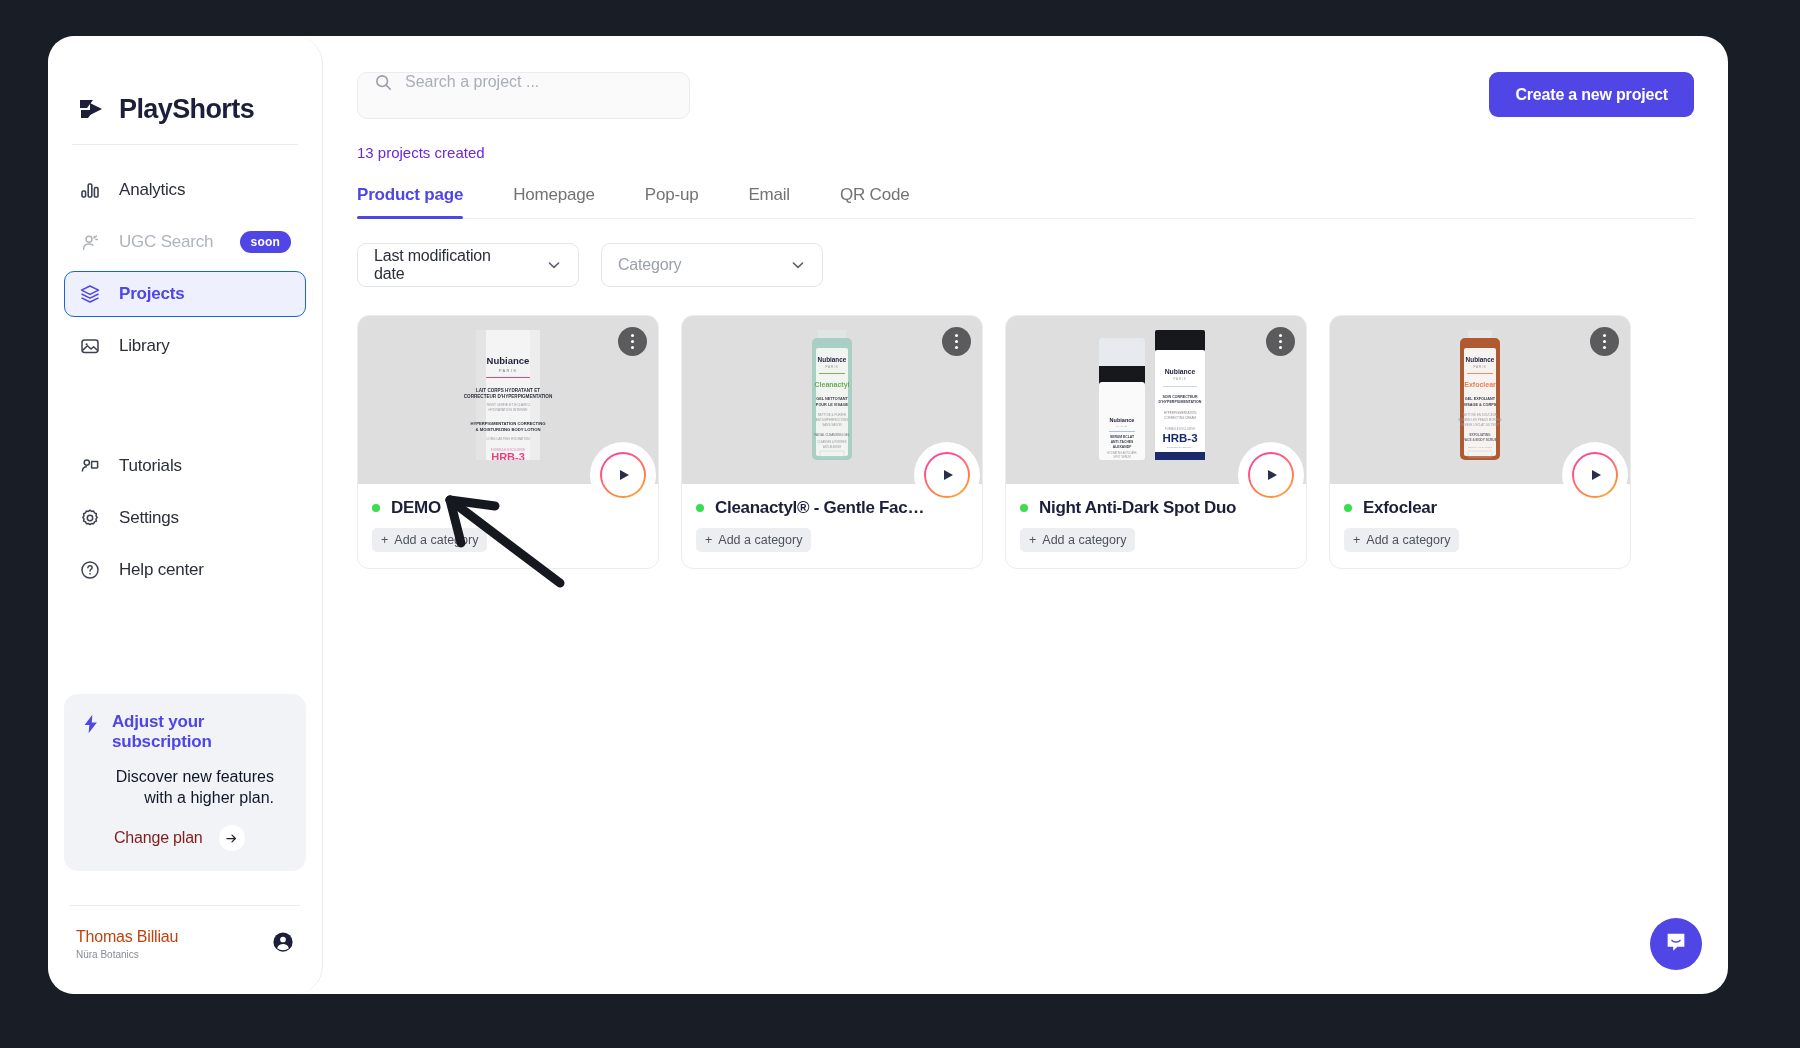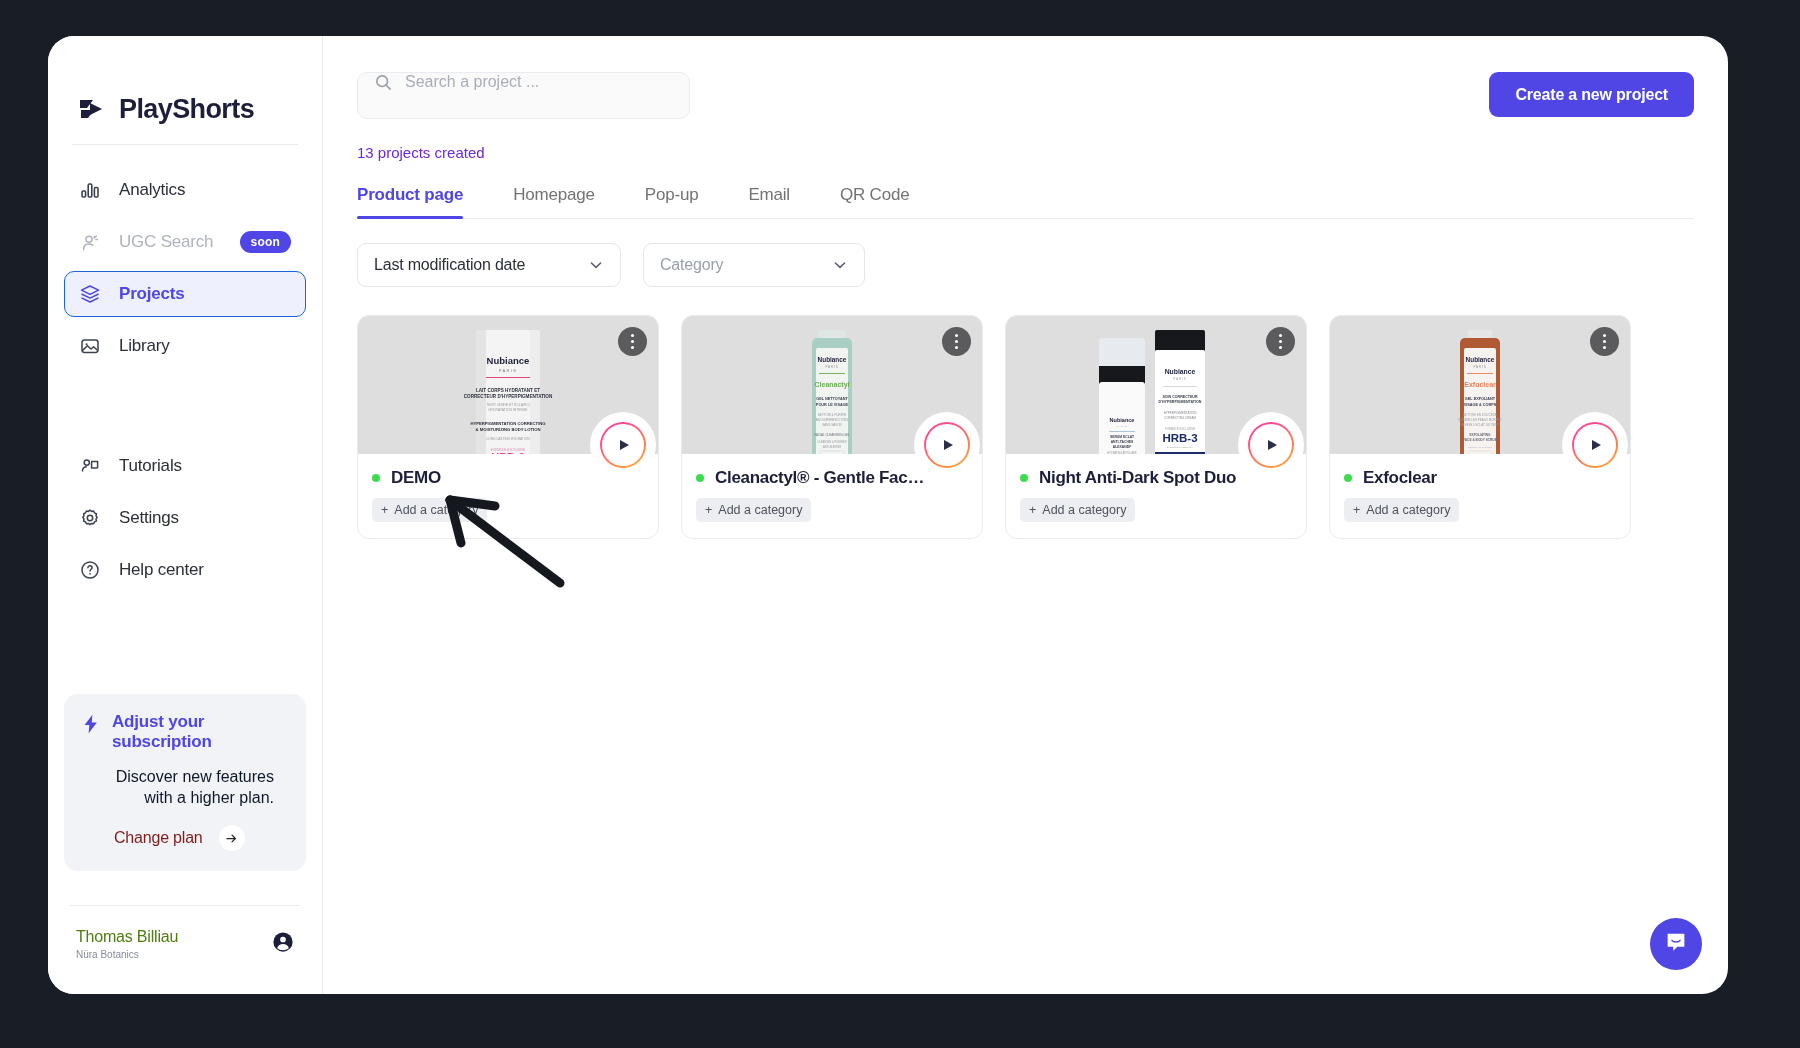--- a/index.html
+++ b/index.html
@@ -19,20 +19,21 @@
     overflow: hidden;
   }
 
   
   .sidebar {
     width: 275px; height: 100%;
     border-right: 1px solid #e9ebf0;
     display: flex; flex-direction: column;
     flex: 0 0 275px;
     background: #fff;
+    border-radius: 28px;
   }
   .brand {
     display: flex; align-items: center; gap: 13px;
     padding: 42px 0 0 28px; height: 104px;
   }
   .brand-mark { width: 30px; height: 30px; flex: 0 0 30px; }
   .brand-name {
     font-size: 27px; font-weight: bold; color: #1d1f3a;
     letter-spacing: -0.6px;
   }
@@ -85,21 +86,21 @@
   }
   .promo-cta-text { font-size: 16px; color: #7f1d1d; letter-spacing: -0.2px; }
   .promo-arrow {
     width: 26px; height: 26px; border-radius: 50%;
     background: #fff; display: flex; align-items: center; justify-content: center;
   }
   .user-divider { height: 1px; background: #e9ebf0; margin: 34px 22px 0 22px; }
   .user-row {
     display: flex; align-items: center; padding: 22px 28px 34px 28px;
   }
-  .user-name { font-size: 16px; color: #4d7c0f; letter-spacing: -0.2px; }
+  .user-name { font-size: 16px; color: #c2410c; letter-spacing: -0.2px; }
   .user-org { font-size: 10px; color: #868c99; margin-top: 3px; }
   .user-avatar { margin-left: auto; cursor: pointer; }
 
   
   .main { flex: 1; position: relative; padding: 36px 34px 0 34px; }
   .top-row { display: flex; align-items: flex-start; }
   .search-box {
     width: 333px; height: 47px;
     background: #fafafb; border: 1px solid #ebecf0;
     border-radius: 10px;
@@ -138,31 +139,31 @@
 
   .filters { display: flex; gap: 22px; margin-top: 24px; }
   .select-box {
     height: 44px; border: 1px solid #e4e6ec; border-radius: 9px;
     display: flex; align-items: center; gap: 10px;
     padding: 0 16px; cursor: pointer; background: #fff;
   }
   .select-box .sel-label { font-size: 16px; color: #2b2f3a; letter-spacing: -0.2px; }
   .select-box.placeholder .sel-label { color: #9aa0ab; }
   .sel-caret { margin-left: auto; padding-left: 22px; display: flex; }
-  .sel-w1 { width: 264px; }
+  .sel-w1 { width: 222px; }
   .sel-w2 { width: 222px; }
 
   
   .grid { display: flex; gap: 22px; margin-top: 28px; }
   .card {
     width: 302px; border: 1px solid #ebecf0; border-radius: 12px;
     background: #fff; overflow: hidden; position: relative; cursor: pointer;
   }
   .thumb {
-    height: 138px; background: #dededf; position: relative; overflow: hidden;
+    height: 168px; background: #dededf; position: relative; overflow: hidden;
     display: flex; align-items: flex-start; justify-content: center;
   }
   .menu-dots {
     position: absolute; right: 11px; top: 11px;
     width: 29px; height: 29px; border-radius: 50%;
     background: #5b5b5d;
     display: flex; flex-direction: column; align-items: center; justify-content: center; gap: 2.5px;
     cursor: pointer; z-index: 4;
   }
   .menu-dots i { width: 3.4px; height: 3.4px; background: #fff; border-radius: 50%; display: block; }

